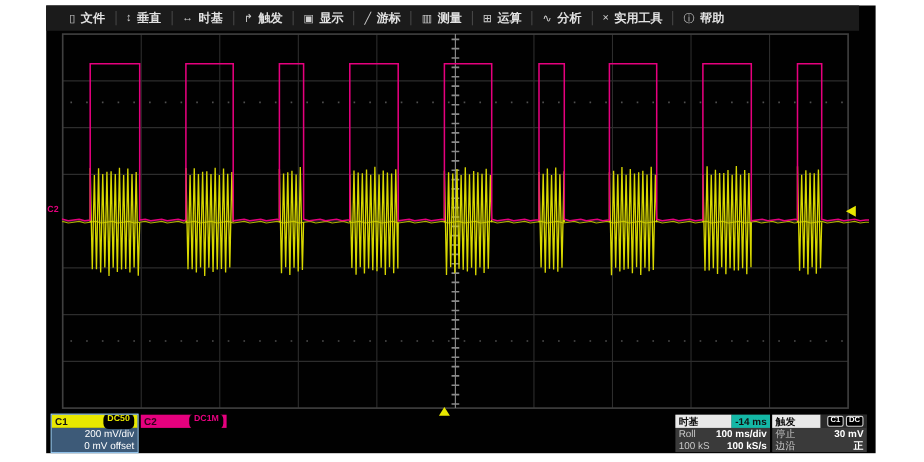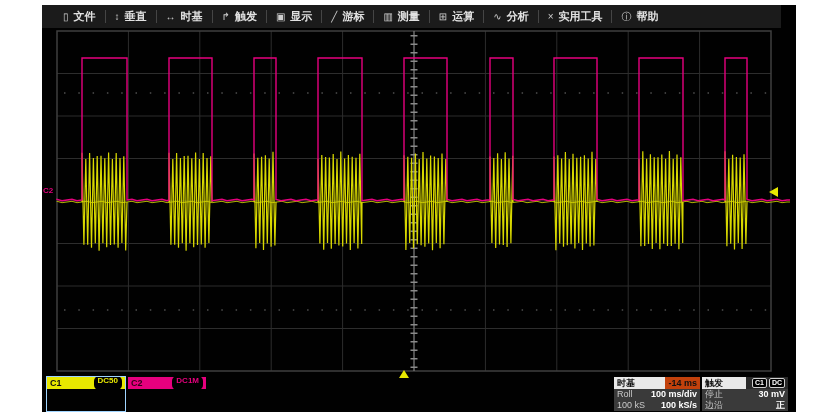--- a/index.html
+++ b/index.html
@@ -17,21 +17,21 @@
   .desc-head{height:12px;display:flex;align-items:center;justify-content:space-between;
              padding:0 3px;font-weight:bold;}
   .coupling-badge{background:#000;border-radius:5px;padding:0 4px;font-size:8px;height:14px;
                   line-height:10px;}
   .desc-body{height:22px;text-align:right;color:#fff;padding:0 3px;}
   .infobox{position:absolute;top:377px;width:86px;height:34px;background:#3a3a3a;
            font-size:9px;line-height:11px;color:#fff;}
   .info-head{height:12px;display:flex;}
   .info-head .hd-label{background:#e9e9e9;color:#111;font-weight:bold;padding:0 3px;
                        height:12px;line-height:12px;flex:1;}
-  .info-head .hd-value{background:#c2410c;color:#111;font-weight:bold;padding:0 3px;
+  .info-head .hd-value{background:#14b8a6;color:#111;font-weight:bold;padding:0 3px;
                        height:12px;line-height:12px;text-align:right;}
   .info-head .hd-dark{background:#2a2a2a;display:flex;align-items:center;gap:2px;
                       padding:0 3px;justify-content:flex-end;}
   .tiny-badge{border:1px solid #cfcfcf;background:#000;color:#fff;font-size:7px;
               line-height:8px;padding:0 2px;border-radius:2px;font-weight:bold;}
   .info-row{display:flex;justify-content:space-between;padding:0 3px;}
   .info-row .lbl{color:#c9c9c9;}
   .info-row .val{color:#fff;font-weight:bold;}
 </style>
 </head>
@@ -131,20 +131,24 @@
       <text x="43" y="193" fill="#e6007e" font-size="8" font-weight="bold" font-family="&quot;Liberation Sans&quot;, sans-serif">C2</text>
       <polygon points="404,370 399,378 409,378" fill="#e8e800"></polygon>
       <polygon points="769,192 778,187 778,197" fill="#e8e800"></polygon>
     </svg>
 
   <div class="descriptor" style="left:47px;outline:1px solid #9fd4ff;">
     <div class="desc-head" style="background:#e8e800;color:#111;">
       <span>C1</span>
       <span class="coupling-badge" style="color:#e8e800;">DC50</span>
     </div>
+    <div class="desc-body" style="background:#3d5a78;">
+      <div>200 mV/div</div>
+      <div>0 mV offset</div>
+    </div>
   </div>
 
   <div class="descriptor" style="left:128px;">
     <div class="desc-head" style="background:#e6007e;color:#33001a;">
       <span>C2</span>
       <span class="coupling-badge" style="color:#e6007e;">DC1M</span>
     </div>
   </div>
 
   <div class="infobox" style="left:614px;">

